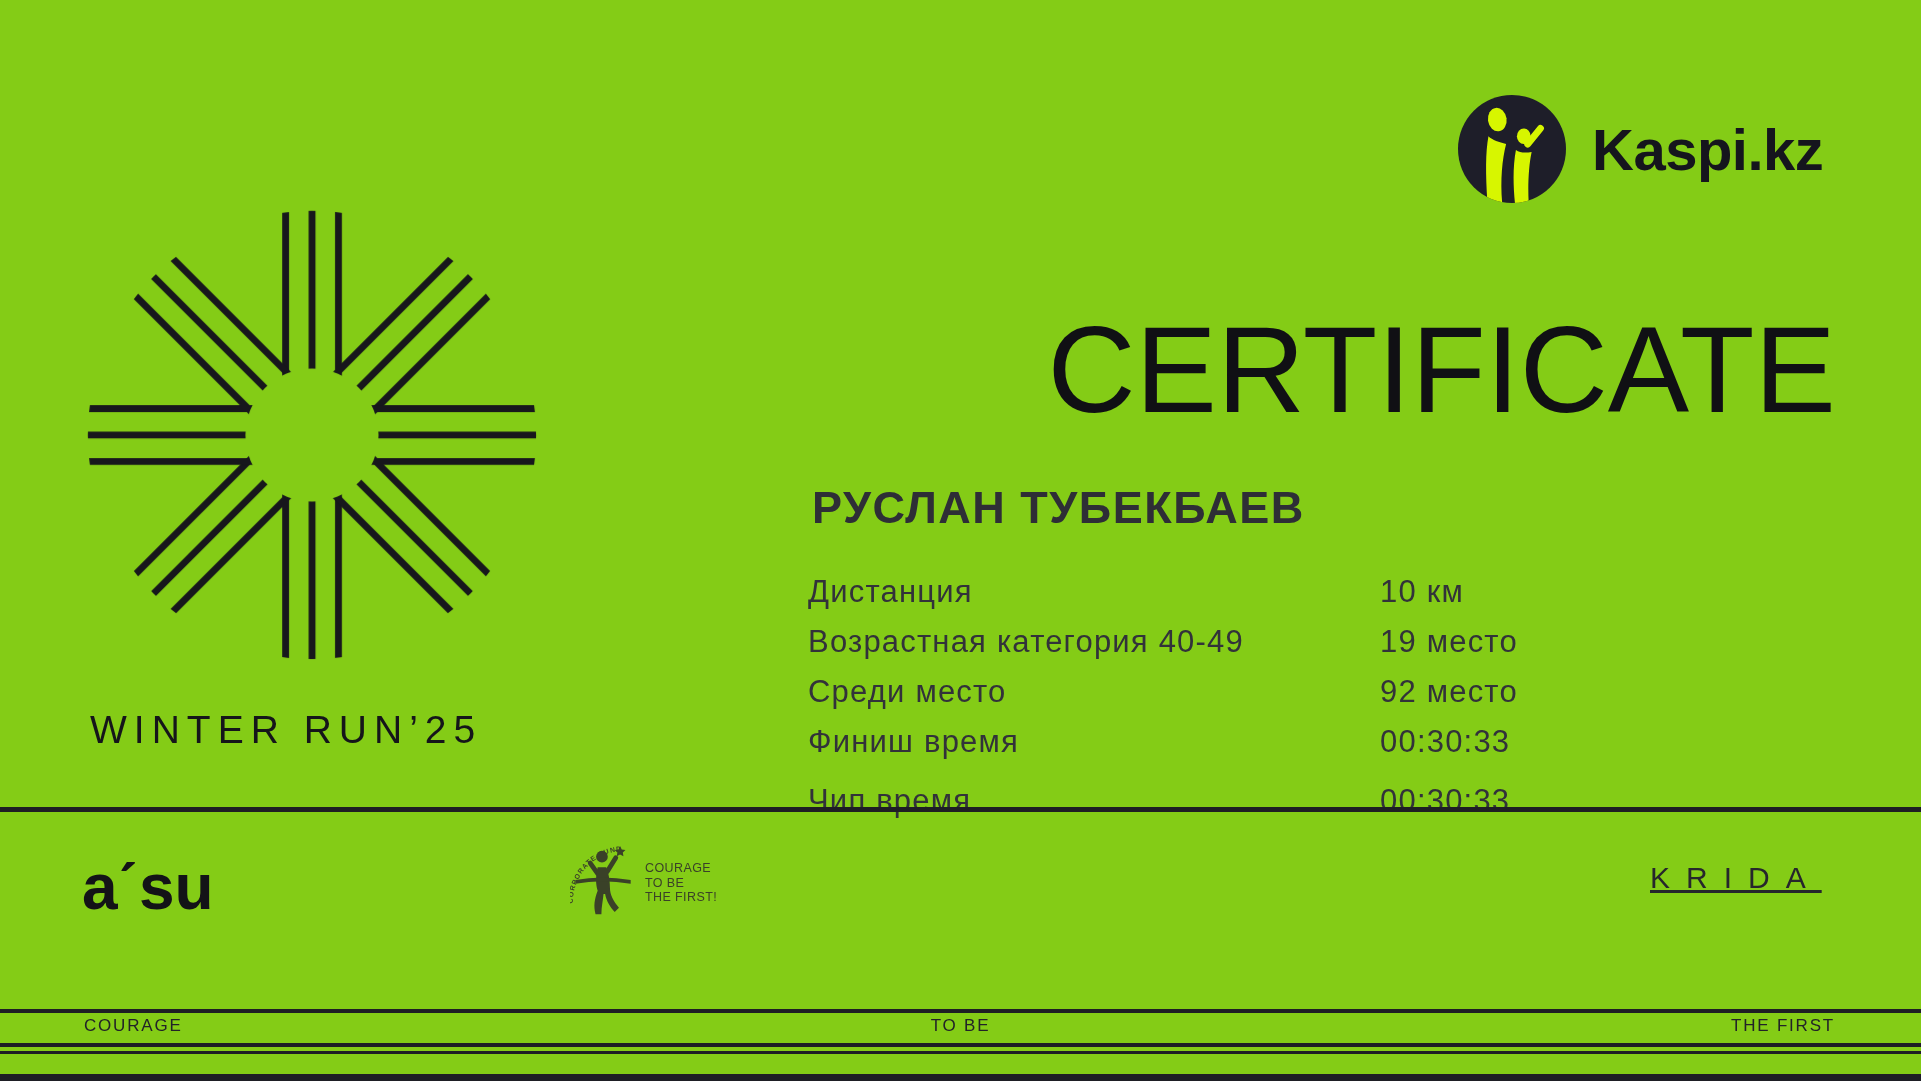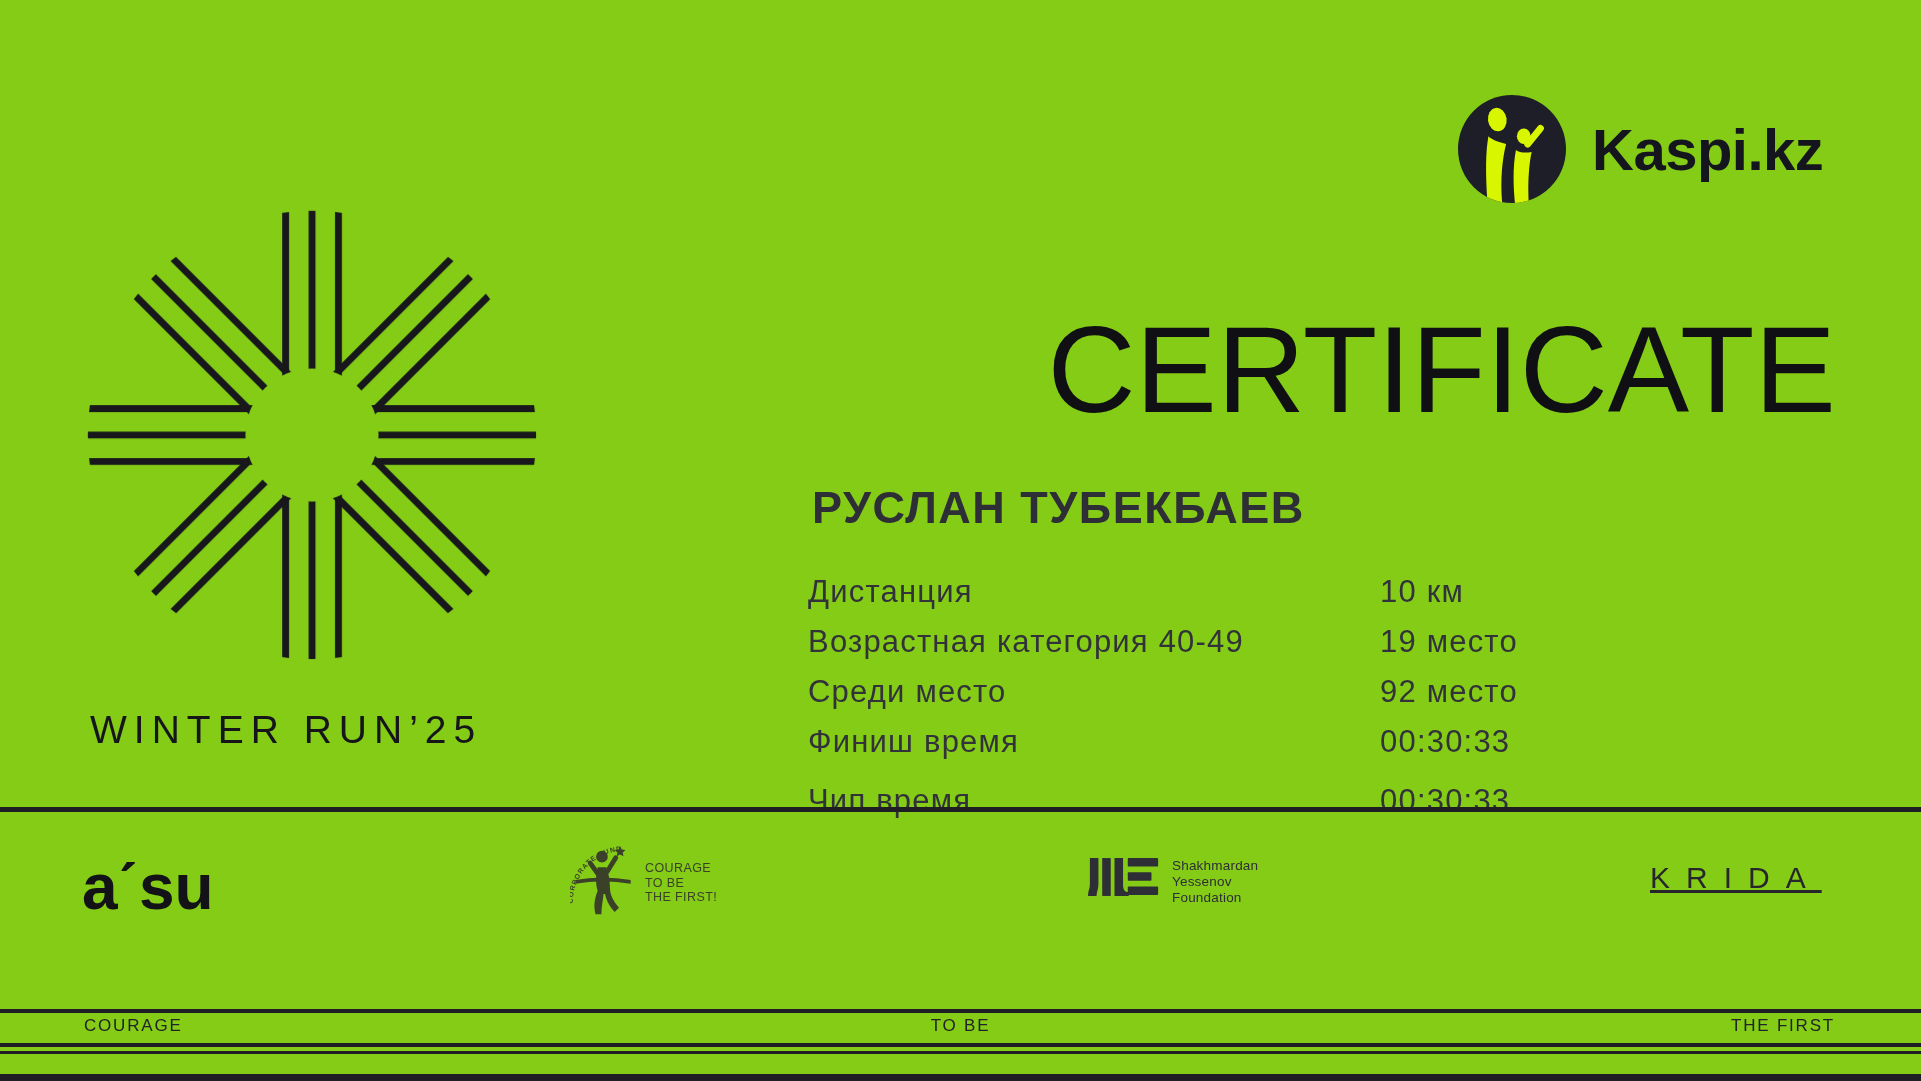--- a/index.html
+++ b/index.html
@@ -143,37 +143,20 @@
         <path d="M5,36 Q30,31 57,36 L57,39.5 Q30,34.5 5,39.5 Z"></path>
       </g>
     </svg>
     <div class="slogan">
       <div>COURAGE</div>
       <div>TO BE</div>
       <div>THE FIRST!</div>
     </div>
   </div>
 
-  <div id="yessenov" class="abs">
-    <svg width="72" height="42" viewBox="0 0 76 44">
-      <g fill="#2e2e36">
-        <path d="M2,2 h9 v28 c0,5 -2,8 -2,12 h-9 c0,-5 2,-8 2,-12 Z"></path>
-        <path d="M15,2 h9 v40 h-9 Z"></path>
-        <path d="M28,2 h9 v28 c0,6 2,8 6,8 v4 h-15 Z"></path>
-        <rect x="42" y="2" width="32" height="9" rx="1"></rect>
-        <rect x="42" y="17" width="25" height="9" rx="1"></rect>
-        <rect x="42" y="32" width="32" height="9" rx="1"></rect>
-      </g>
-    </svg>
-    <div class="names">
-      <div>Shakhmardan</div>
-      <div>Yessenov</div>
-      <div>Foundation</div>
-    </div>
-  </div>
 
   <div id="krida" class="abs">KRIDA</div>
 
   <div class="abs rule" style="top:1009px;height:4px;"></div>
   <div class="abs footer-word" style="left:84px;">COURAGE</div>
   <div class="abs footer-word" style="left:0;width:1921px;text-align:center;">TO BE</div>
   <div class="abs footer-word" style="right:86px;">THE FIRST</div>
   <div class="abs rule" style="top:1043px;height:4px;"></div>
   <div class="abs rule" style="top:1051px;height:3px;"></div>
   <div class="abs rule" style="top:1074px;height:7px;"></div>

